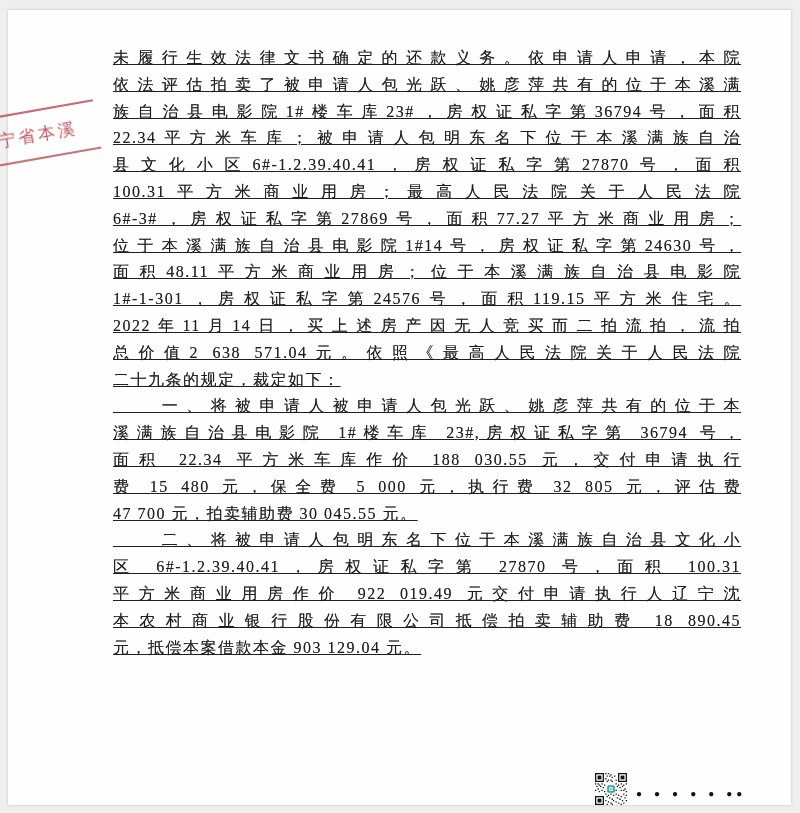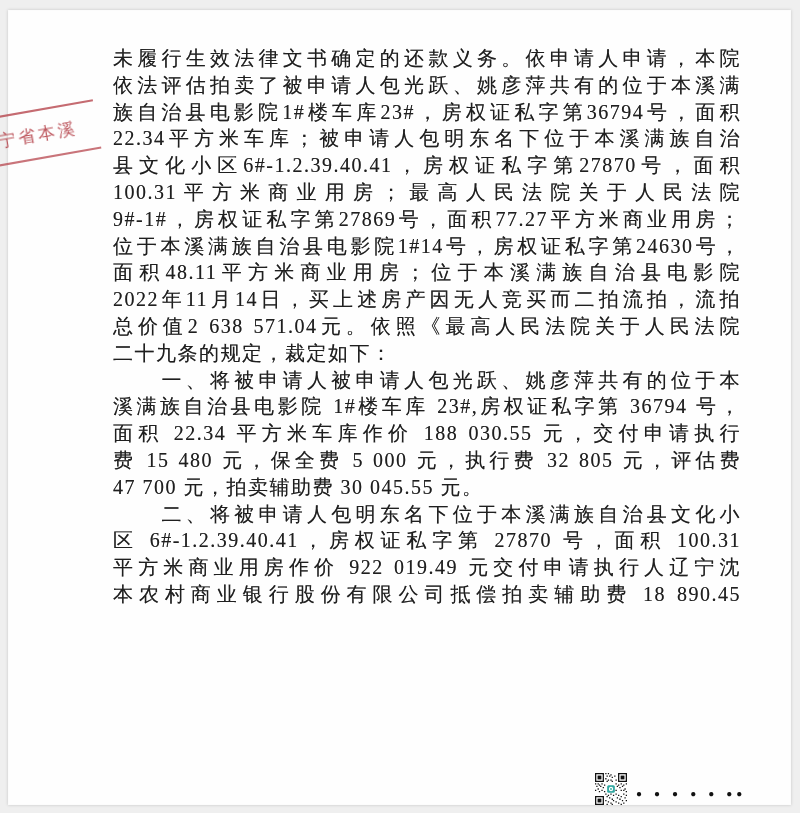--- a/index.html
+++ b/index.html
@@ -25,27 +25,28 @@
   }
   
   .text-block{
     position:absolute;
     left:105px;top:35px;
     width:628px;
   }
   .line{
     height:26.8px;
     line-height:26.8px;
-    font-size:20px;
+    font-size:16px;
     letter-spacing:1.5px;
     color:var(--text-ink);
     text-align:justify;
     text-align-last:justify;
     overflow:hidden;
     text-shadow:0 0 0.5px rgba(30,30,30,0.55);
+    text-decoration:underline;
   }
   .line.para-end{
     text-align:center;
     text-align-last:left;
   }
   
   .stamp{
     position:absolute;
     left:-38px;top:100px;
     width:128px;height:50px;
@@ -95,35 +96,37 @@
     <span>辽宁省本溪</span>
   </div>
 
   <div class="text-block">
       <div class="line">未履行生效法律文书确定的还款义务。依申请人申请，本院</div>
       <div class="line">依法评估拍卖了被申请人包光跃、姚彦萍共有的位于本溪满</div>
       <div class="line">族自治县电影院1#楼车库23#，房权证私字第36794号，面积</div>
       <div class="line">22.34平方米车库；被申请人包明东名下位于本溪满族自治</div>
       <div class="line">县文化小区6#-1.2.39.40.41，房权证私字第27870号，面积</div>
       <div class="line">100.31平方米商业用房；最高人民法院关于人民法院</div>
-      <div class="line">9#-1#，房权证私字第27869号，面积77.27平方米商业用房；</div>
+      <div class="line">6#-3#，房权证私字第27869号，面积77.27平方米商业用房；</div>
       <div class="line">位于本溪满族自治县电影院1#14号，房权证私字第24630号，</div>
       <div class="line">面积48.11平方米商业用房；位于本溪满族自治县电影院</div>
+      <div class="line">1#-1-301，房权证私字第24576号，面积119.15平方米住宅。</div>
       <div class="line">2022年11月14日，买上述房产因无人竞买而二拍流拍，流拍</div>
       <div class="line">总价值2 638 571.04元。依照《最高人民法院关于人民法院</div>
       <div class="line para-end">二十九条的规定，裁定如下：</div>
       <div class="line">　　一、将被申请人被申请人包光跃、姚彦萍共有的位于本</div>
       <div class="line">溪满族自治县电影院 1#楼车库 23#,房权证私字第 36794 号，</div>
       <div class="line">面积 22.34 平方米车库作价 188 030.55 元，交付申请执行</div>
       <div class="line">费 15 480 元，保全费 5 000 元，执行费 32 805 元，评估费</div>
       <div class="line para-end">47 700 元，拍卖辅助费 30 045.55 元。</div>
       <div class="line">　　二、将被申请人包明东名下位于本溪满族自治县文化小</div>
       <div class="line">区 6#-1.2.39.40.41，房权证私字第 27870 号，面积 100.31</div>
       <div class="line">平方米商业用房作价 922 019.49 元交付申请执行人辽宁沈</div>
       <div class="line">本农村商业银行股份有限公司抵偿拍卖辅助费 18 890.45</div>
+      <div class="line para-end">元，抵偿本案借款本金 903 129.04 元。</div>
     </div>
 
   <svg class="qr" viewBox="0 0 25 25" aria-hidden="true">
     <rect x="0" y="0" width="25" height="25" fill="#ffffff"></rect>
     <g fill="#111111">
 
       <path d="M0 0h7v7H0z M1 1v5h5V1z" fill-rule="evenodd"></path>
       <rect x="2" y="2" width="3" height="3"></rect>
       <path d="M18 0h7v7h-7z M19 1v5h5V1z" fill-rule="evenodd"></path>
       <rect x="20" y="2" width="3" height="3"></rect>

